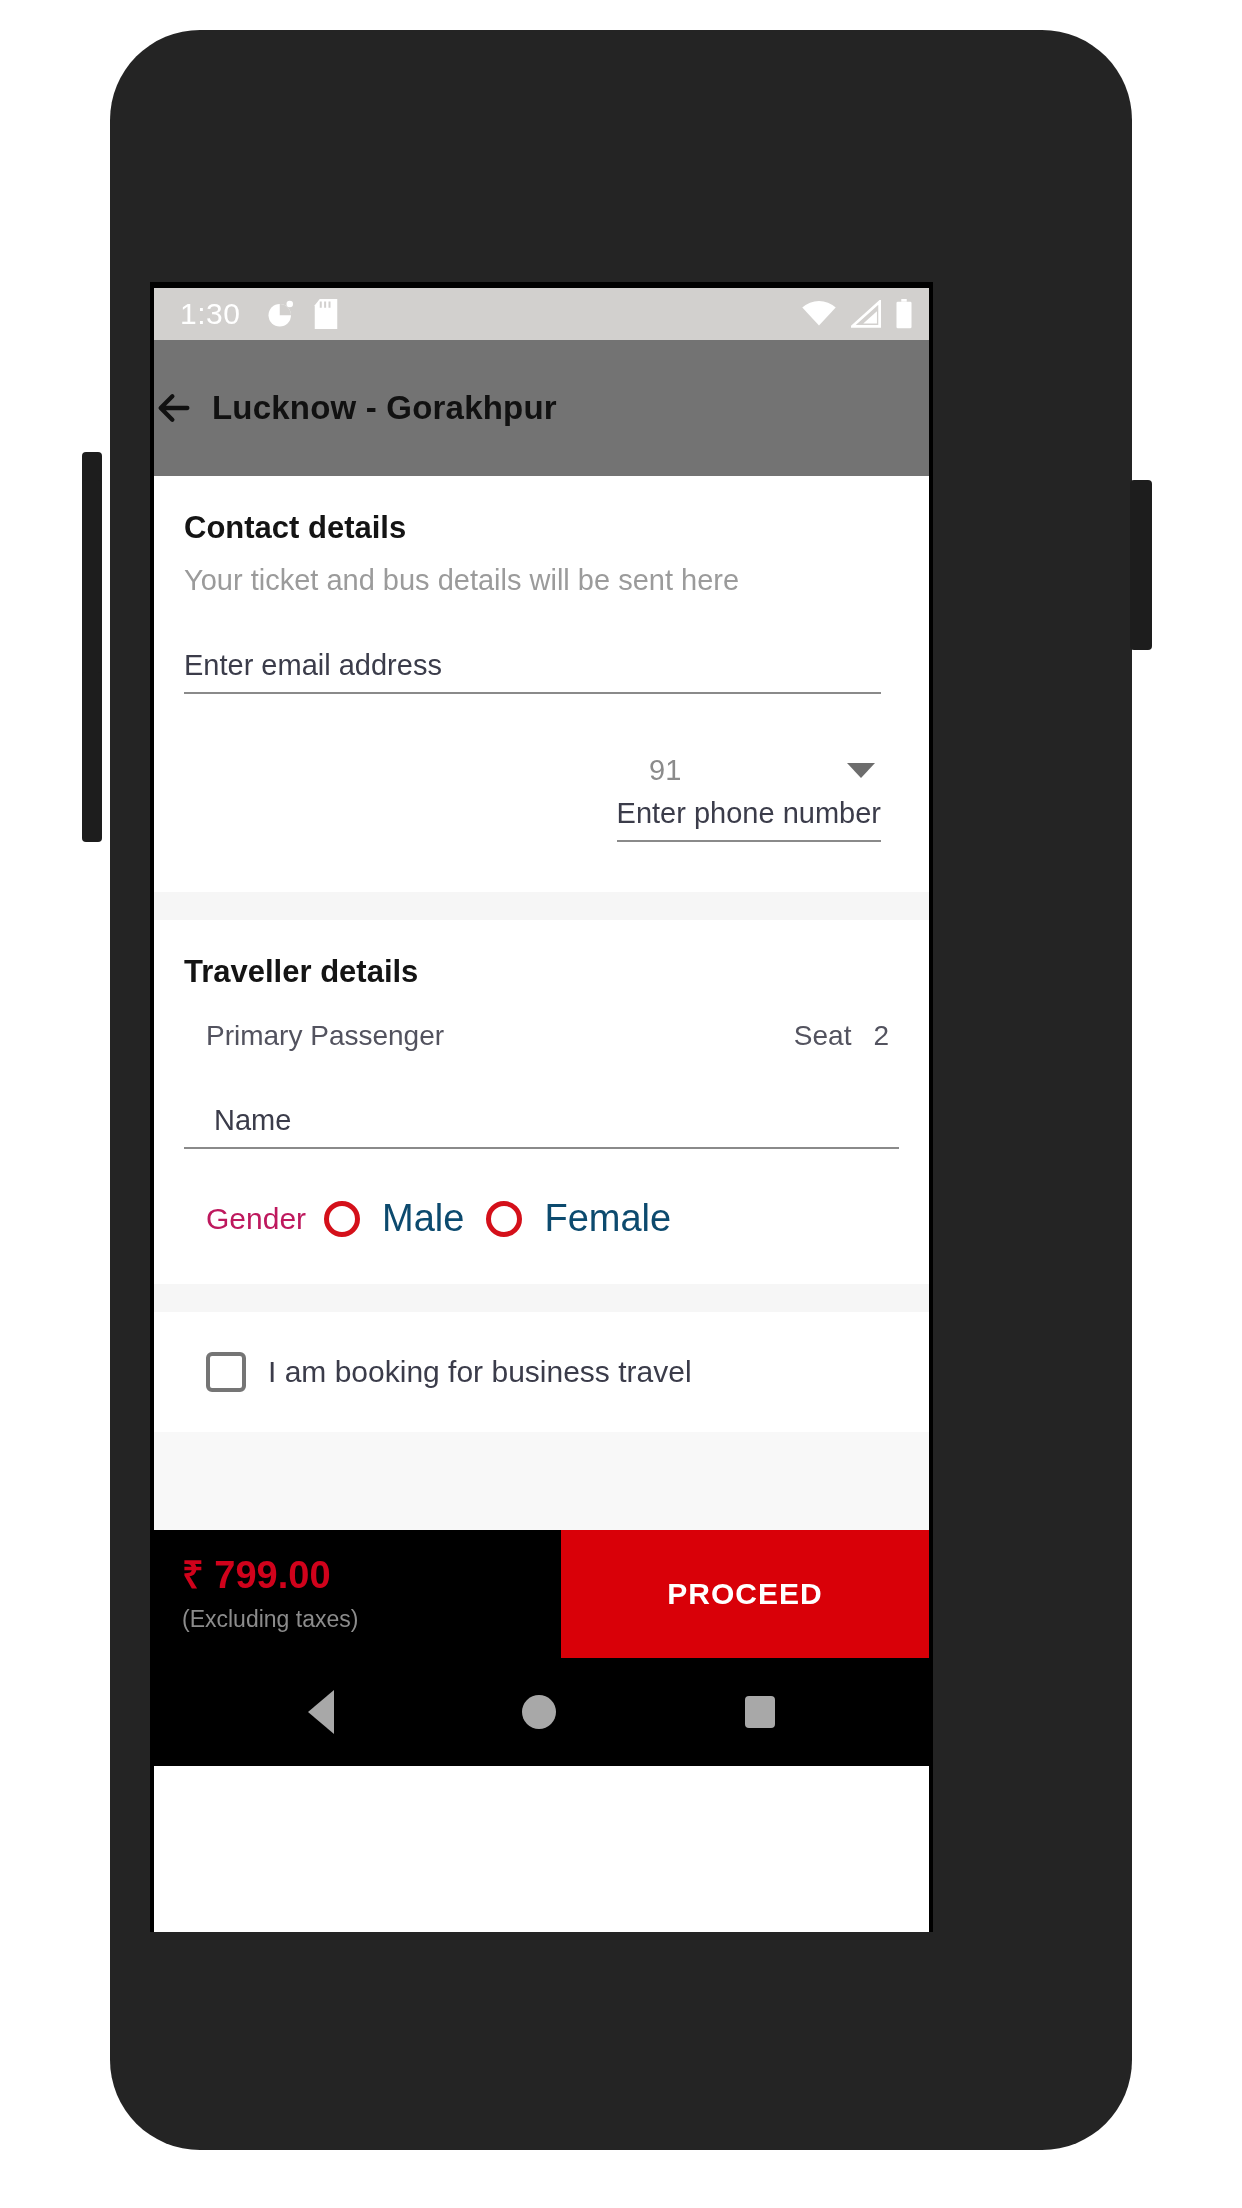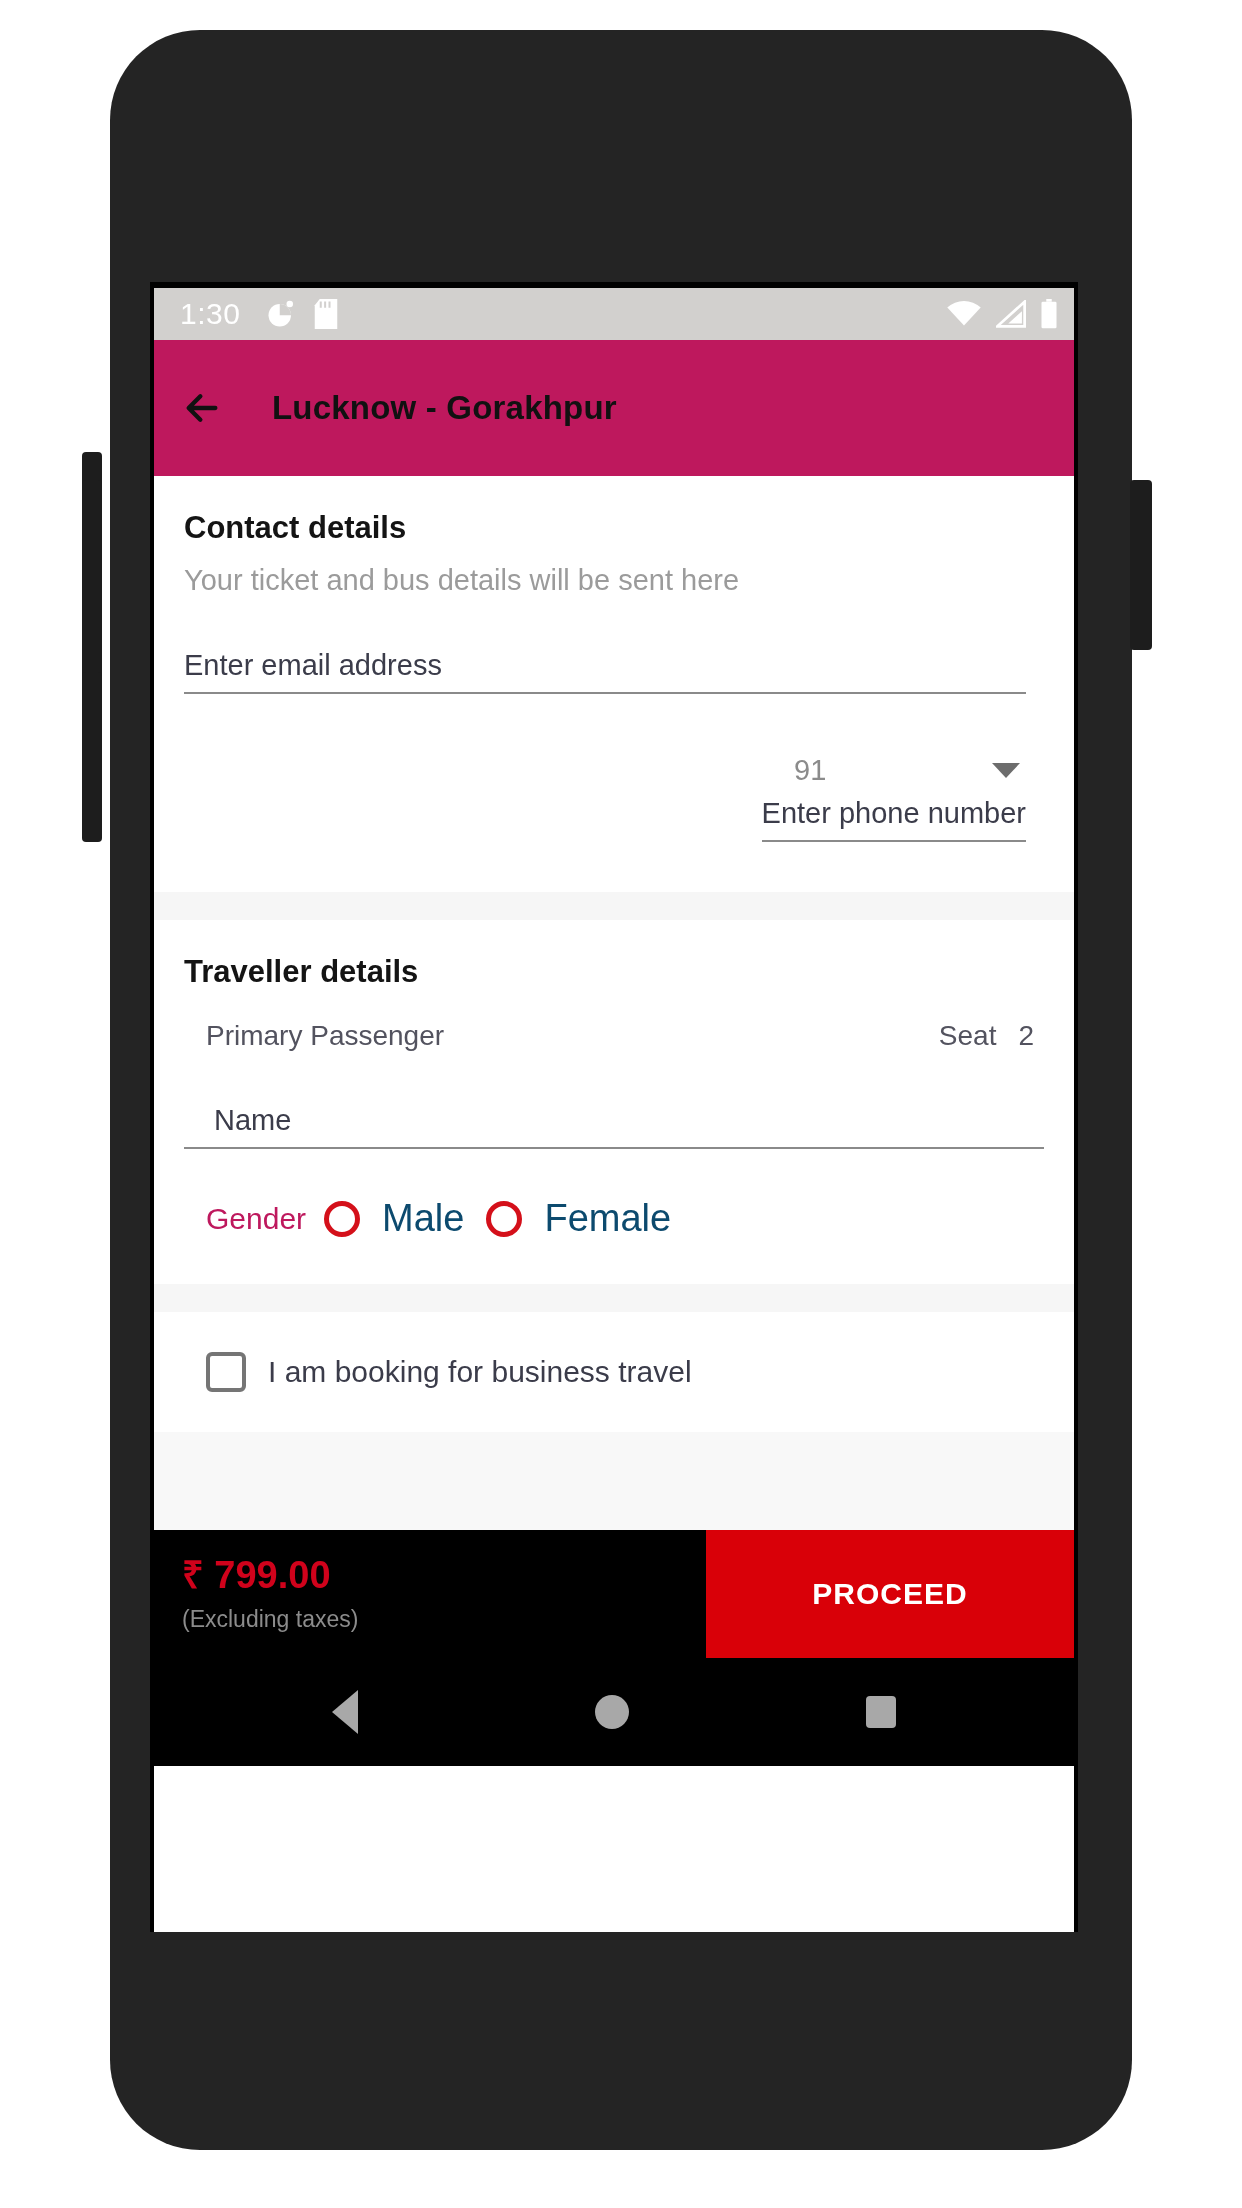--- a/index.html
+++ b/index.html
@@ -38,21 +38,21 @@
   .side-btn.left-a { left: 82px;  top: 452px; width: 20px; height: 58px; }
   .side-btn.left-b { left: 82px;  top: 480px; width: 20px; height: 220px; }
   .side-btn.left-c { left: 82px;  top: 672px; width: 20px; height: 170px; }
   .side-btn.right-a{ left: 1130px;top: 480px; width: 22px; height: 170px; }
 
   
   .screen {
     position: absolute;
     left: 150px;
     top: 282px;
-    width: 928px;
+    width: 783px;
     height: 1650px;
     background: #ffffff;
     overflow: hidden;
     border-left: 4px solid #000;
     border-right: 4px solid #000;
     border-top: 6px solid #000;
     box-sizing: border-box;
   }
 
   
@@ -81,26 +81,24 @@
     margin-left: auto;
     display: flex;
     align-items: center;
     gap: 14px;
   }
   .si { display: block; }
 
   
   .app-bar {
     height: 136px;
-    background: #be185d;
-    display: flex;
-    align-items: center;
-    padding-left: 28px;
-    box-sizing: border-box;
-    gap: 32px;
+    background: #737373;
+    display: flex;
+    align-items: center;
+    box-sizing: border-box;
   }
   .back-arrow {
     width: 40px;
     height: 40px;
     flex: 0 0 auto;
     margin-right: 18px;
   }
   .app-bar-title {
     color: #111111;
     font-size: 33px;

